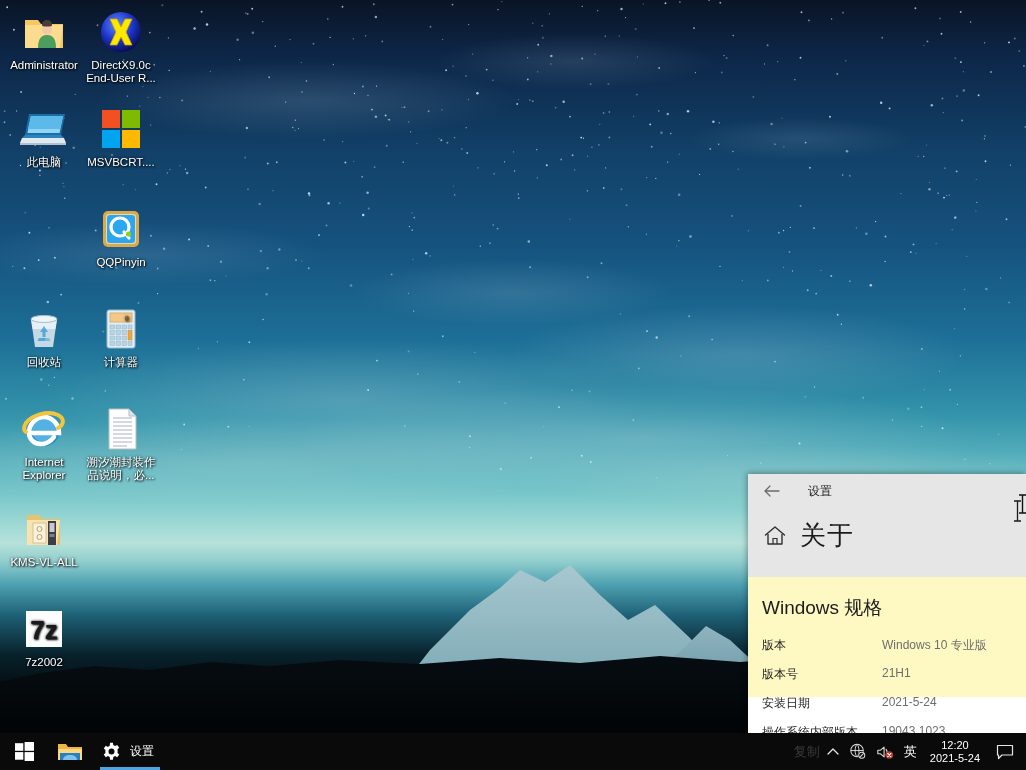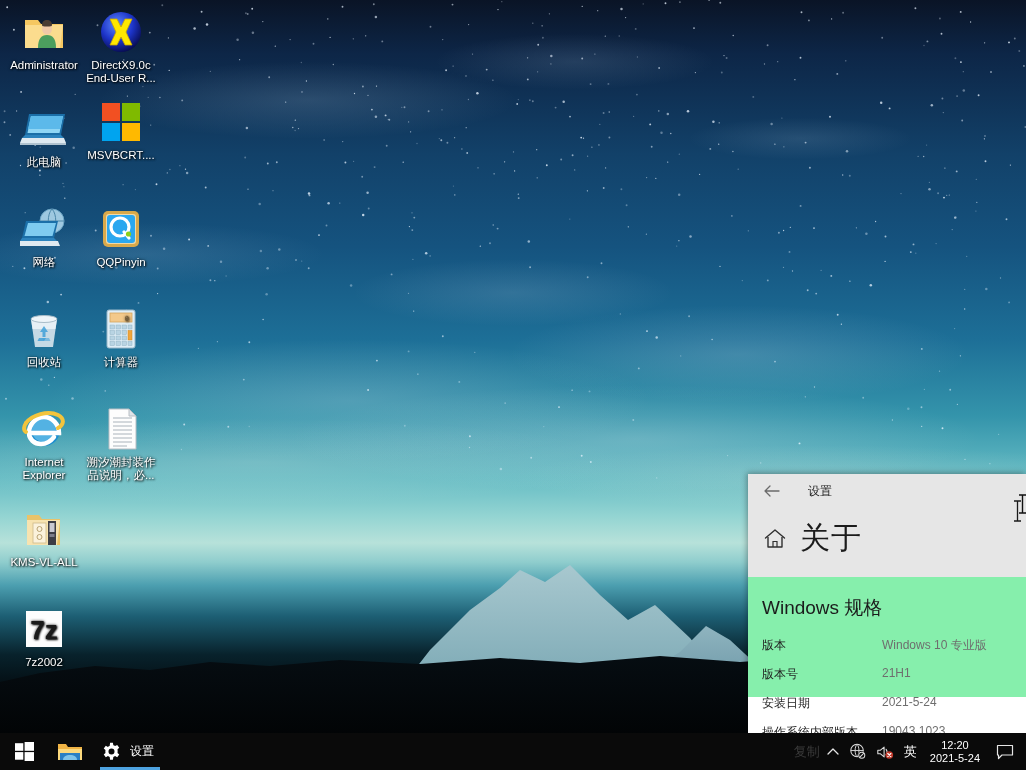--- a/index.html
+++ b/index.html
@@ -108,25 +108,25 @@
   #settings-title {
     font-size: 12px; color: #222;
     margin-left: 20px;
   }
   #about-head {
     display: flex; align-items: center;
     padding: 10px 0 0 14px;
   }
   #home-icon { width: 26px; height: 26px; margin-right: 12px; }
   #about-title {
-    font-size: 30px; color: #1b1b1b; font-weight: 400;
+    font-size: 26px; color: #1b1b1b; font-weight: 400;
     letter-spacing: 1px;
   }
   #settings-body {
-    background: #86efac;
+    background: #fef9c3;
     padding: 18px 0 0 14px;
     height: 120px;
   }
   #spec-heading {
     font-size: 19px; color: #1b1b1b; font-weight: 400;
     margin-bottom: 16px;
   }
   .spec-row {
     display: flex;
     font-size: 12px;
@@ -748,46 +748,32 @@
           <path d="M11,11 L43,11 L39.5,28 L7.5,28 Z" fill="#8fd6f5"></path>
           <path d="M11,11 L43,11 L40,24 L8,24 Z" fill="#5cb9ea"></path>
           <path d="M5,30 L41,30 L44,33 L2,33 Z" fill="#2c83bd"></path>
           <path d="M2,33 L44,33 L46,38 L0,38 Z" fill="#dfe9f0"></path>
           <path d="M0,38 L46,38 L46,40 L0,40 Z" fill="#b0c2cf"></path>
         </svg>
       </div>
       <div class="label">此电脑</div>
     </div>
 
-    <div class="desk-icon" style="left:82px;top:98px">
+    <div class="desk-icon" style="left:82px;top:105px">
       <div class="glyph">
         <svg width="48" height="48" viewBox="0 0 48 48">
           <rect x="5" y="5" width="18" height="18" fill="#f25022"></rect>
           <rect x="25" y="5" width="18" height="18" fill="#7fba00"></rect>
           <rect x="5" y="25" width="18" height="18" fill="#00a4ef"></rect>
           <rect x="25" y="25" width="18" height="18" fill="#ffb900"></rect>
         </svg>
       </div>
       <div class="label">MSVBCRT....</div>
     </div>
 
-    <div class="desk-icon" style="left:5px;top:205px">
-      <div class="glyph">
-        <svg width="48" height="48" viewBox="0 0 48 48">
-          <circle cx="32" cy="16" r="12" fill="#9ec8e0"></circle>
-          <circle cx="32" cy="16" r="12" fill="none" stroke="#6ba4c4" stroke-width="1"></circle>
-          <path d="M20,16 L44,16 M32,4 C27,9 27,23 32,28 M32,4 C37,9 37,23 32,28" stroke="#4b86a8" stroke-width="1" fill="none"></path>
-          <path d="M6,16 L38,16 L34,33 L2,33 Z" fill="#1b6fa8"></path>
-          <path d="M8,18 L36,18 L32.5,31 L4.5,31 Z" fill="#7ecbf0"></path>
-          <path d="M2,33 L34,33 L37,36 L0,36 Z" fill="#2c83bd"></path>
-          <path d="M0,36 L38,36 L40,41 L0,41 Z" fill="#dfe9f0"></path>
-        </svg>
-      </div>
-      <div class="label">网络</div>
-    </div>
 
     <div class="desk-icon" style="left:82px;top:205px">
       <div class="glyph">
         <svg width="48" height="48" viewBox="0 0 48 48">
           <rect x="6" y="6" width="36" height="36" rx="5" fill="#d9a94a"></rect>
           <rect x="9" y="9" width="30" height="30" rx="3" fill="#f0d9a8"></rect>
           <rect x="10" y="10" width="28" height="28" rx="3" fill="#2aa7ef"></rect>
           <circle cx="23" cy="22" r="9" fill="none" stroke="#fff" stroke-width="3.2"></circle>
           <path d="M27,27 L32,33" stroke="#fff" stroke-width="3.2" stroke-linecap="round"></path>
           <circle cx="31.5" cy="29" r="2.6" fill="#8cd11a"></circle>

